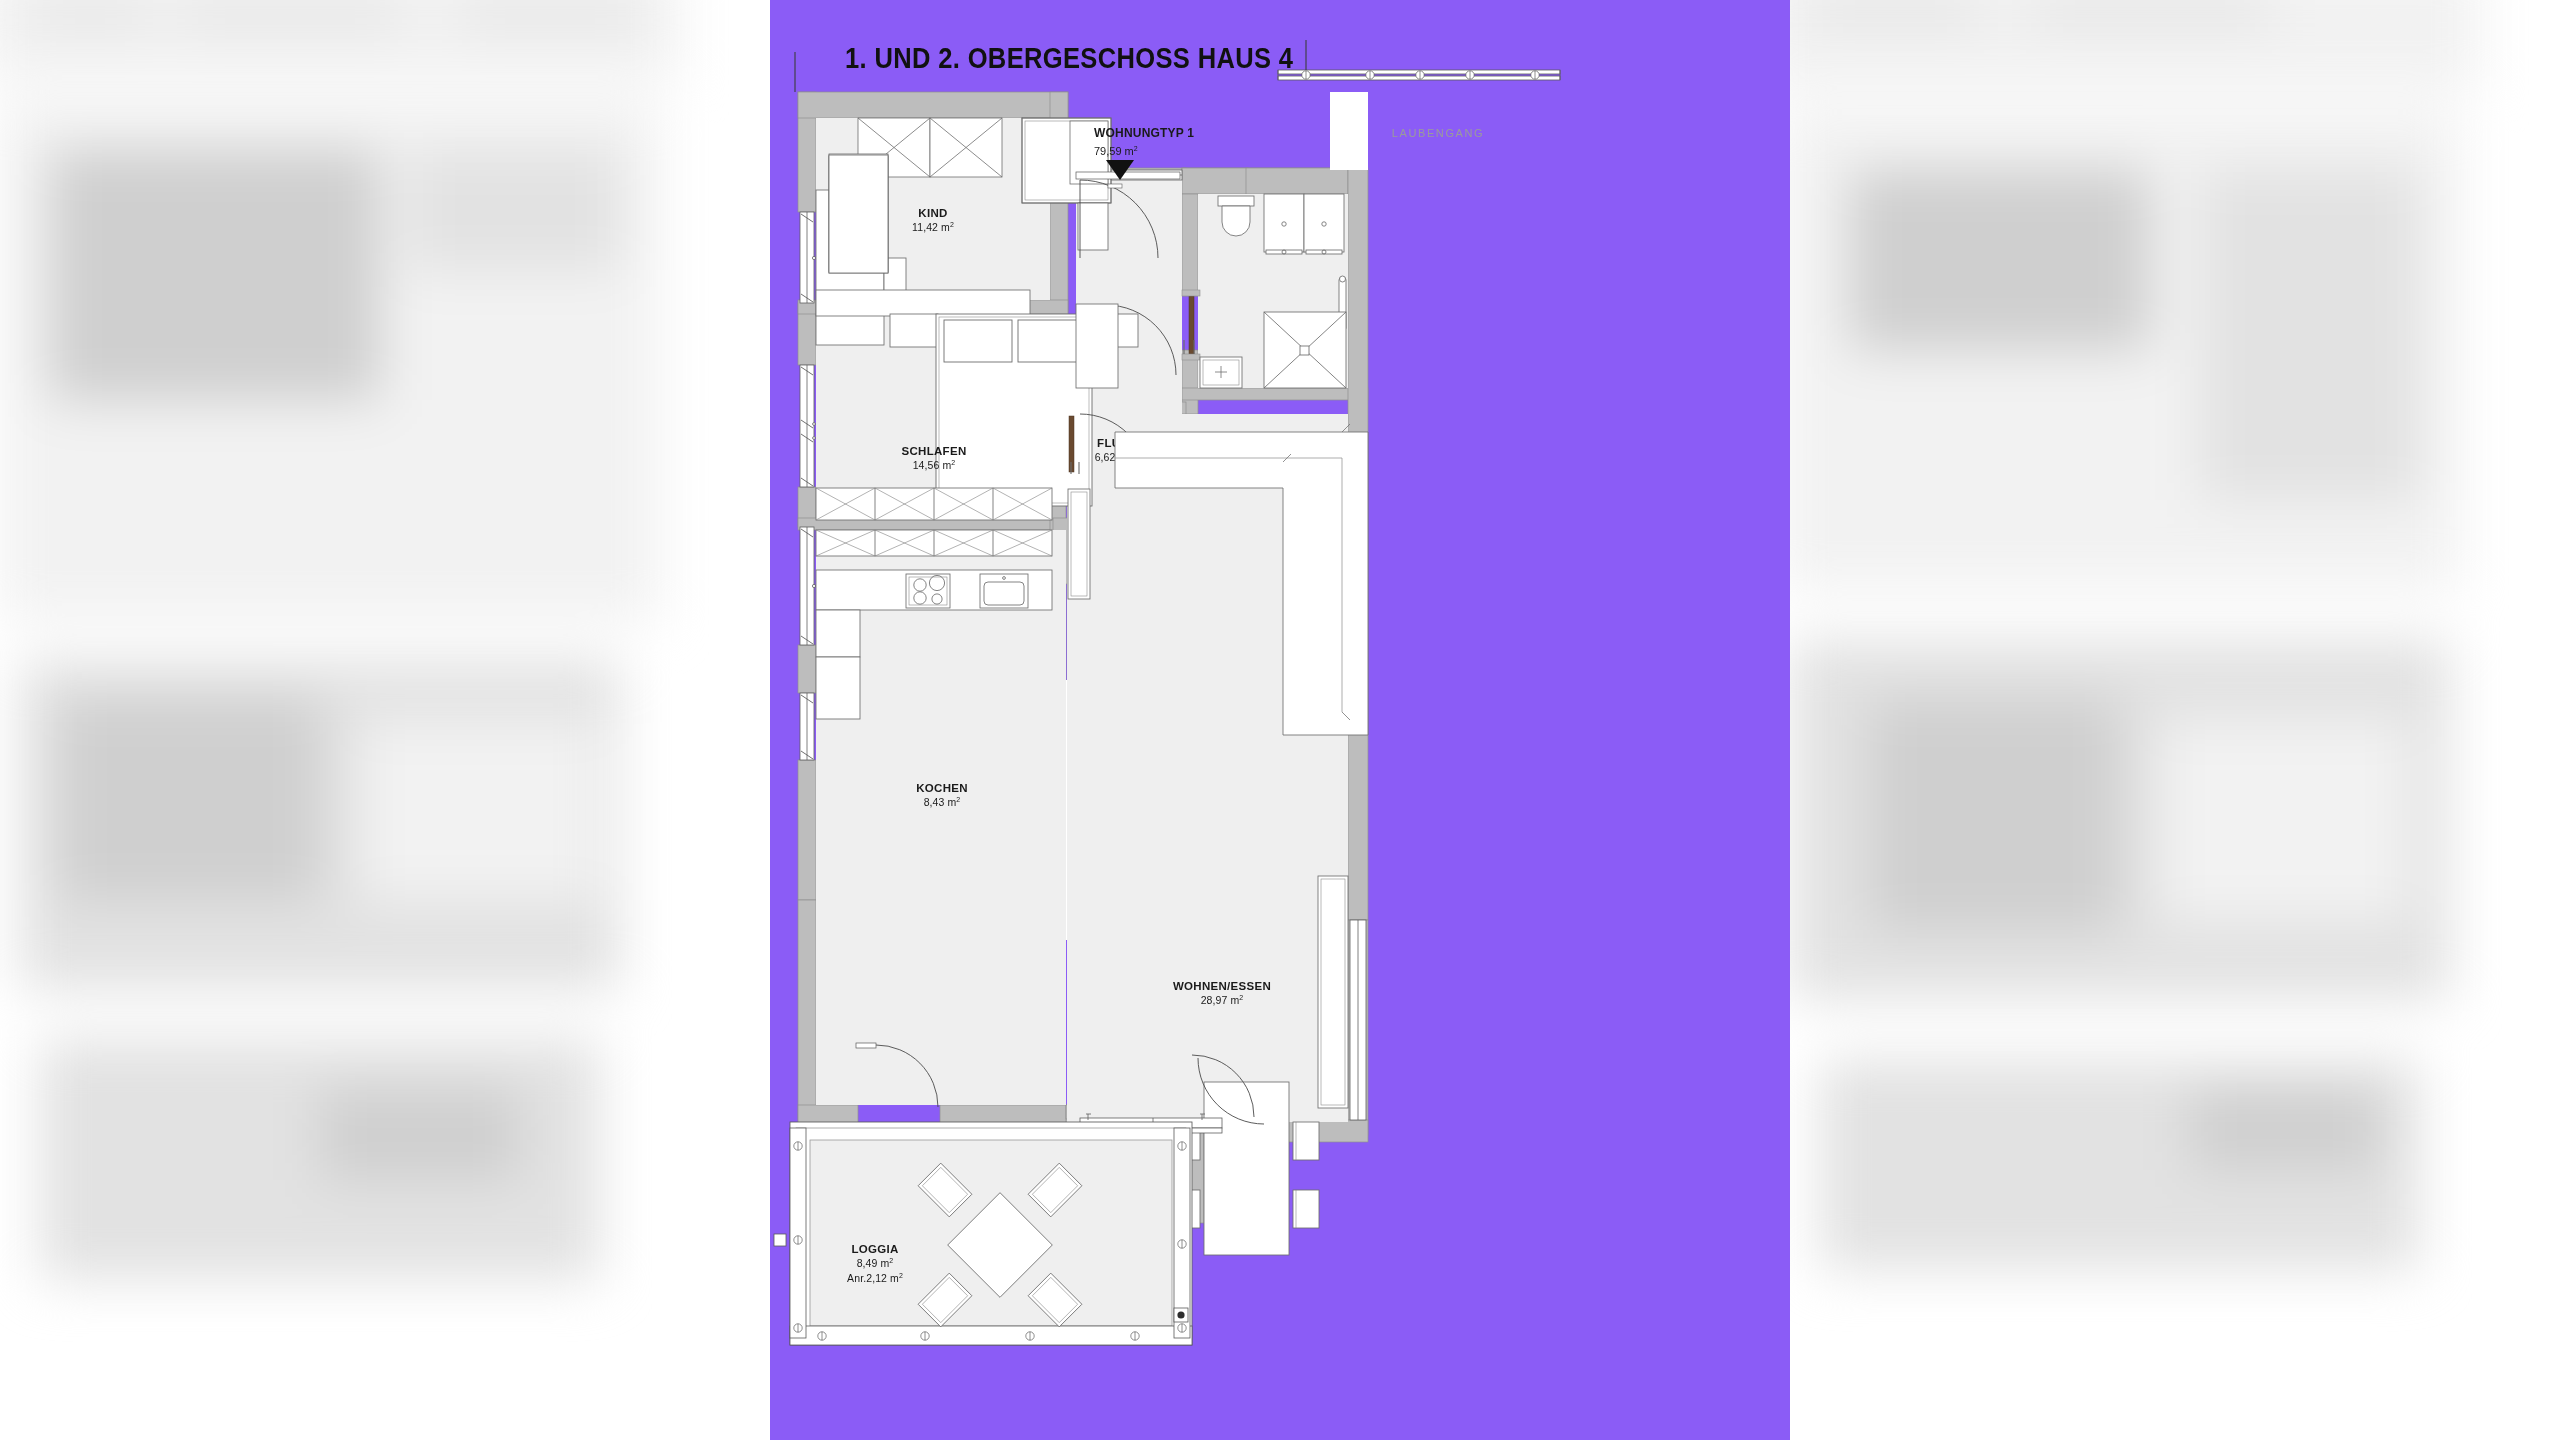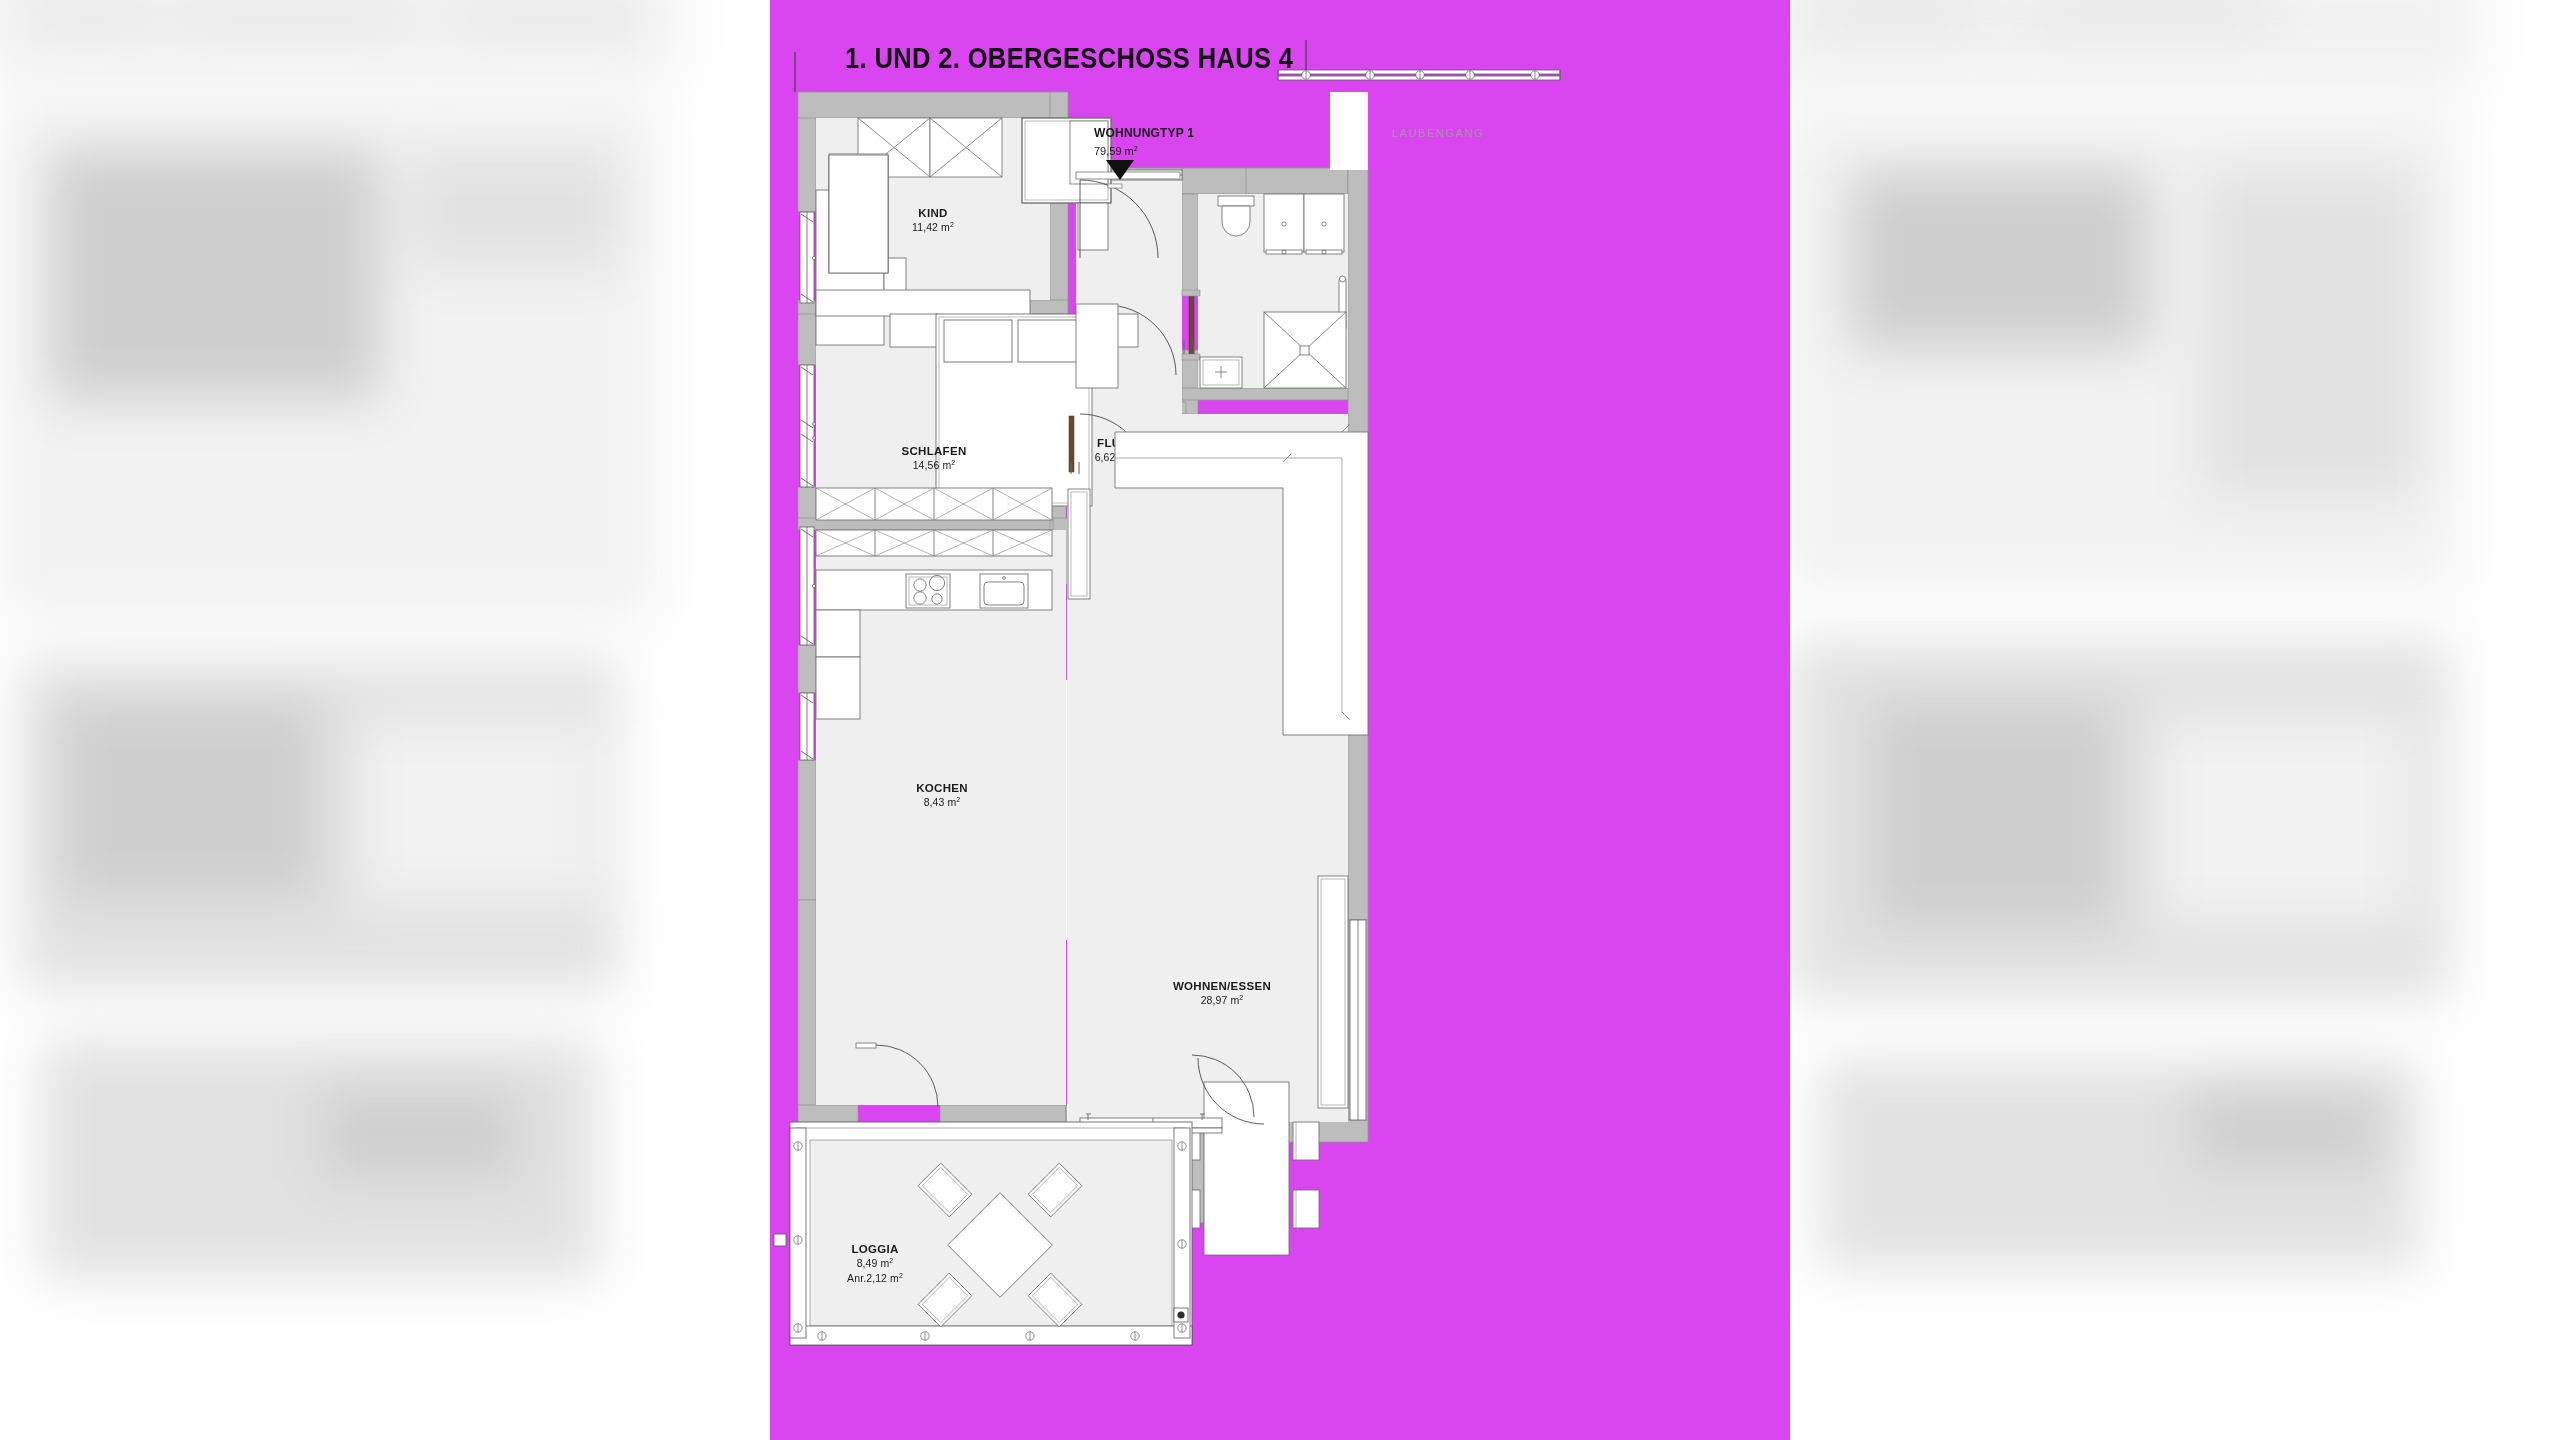--- a/index.html
+++ b/index.html
@@ -10,21 +10,21 @@
   
   .blur-flank{position:absolute;top:0;height:1440px;overflow:hidden;}
   .blur-left{left:0;width:770px;}
   .blur-right{right:0;width:770px;}
   .blur-inner{position:absolute;inset:-60px;filter:blur(26px);}
   .bsh{position:absolute;background:#e2e2e2;}
   .bsh.lt{background:#f2f2f2;}
   .bsh.dk{background:#cfcfcf;}
 
   
-  .sheet{position:absolute;left:770px;top:0;width:1020px;height:1440px;background:#d946ef;}
+  .sheet{position:absolute;left:770px;top:0;width:1020px;height:1440px;background:#8b5cf6;}
 
   .sheet-title{
     position:absolute;left:75px;top:42px;
     font-family:"Liberation Sans",sans-serif;
     font-weight:700;font-size:29px;letter-spacing:0.4px;
     color:#111111;white-space:nowrap;
     transform:scaleX(0.88);transform-origin:left center;
   }
 
   .plan-wrap{position:absolute;left:0;top:0;width:1020px;height:1440px;}

